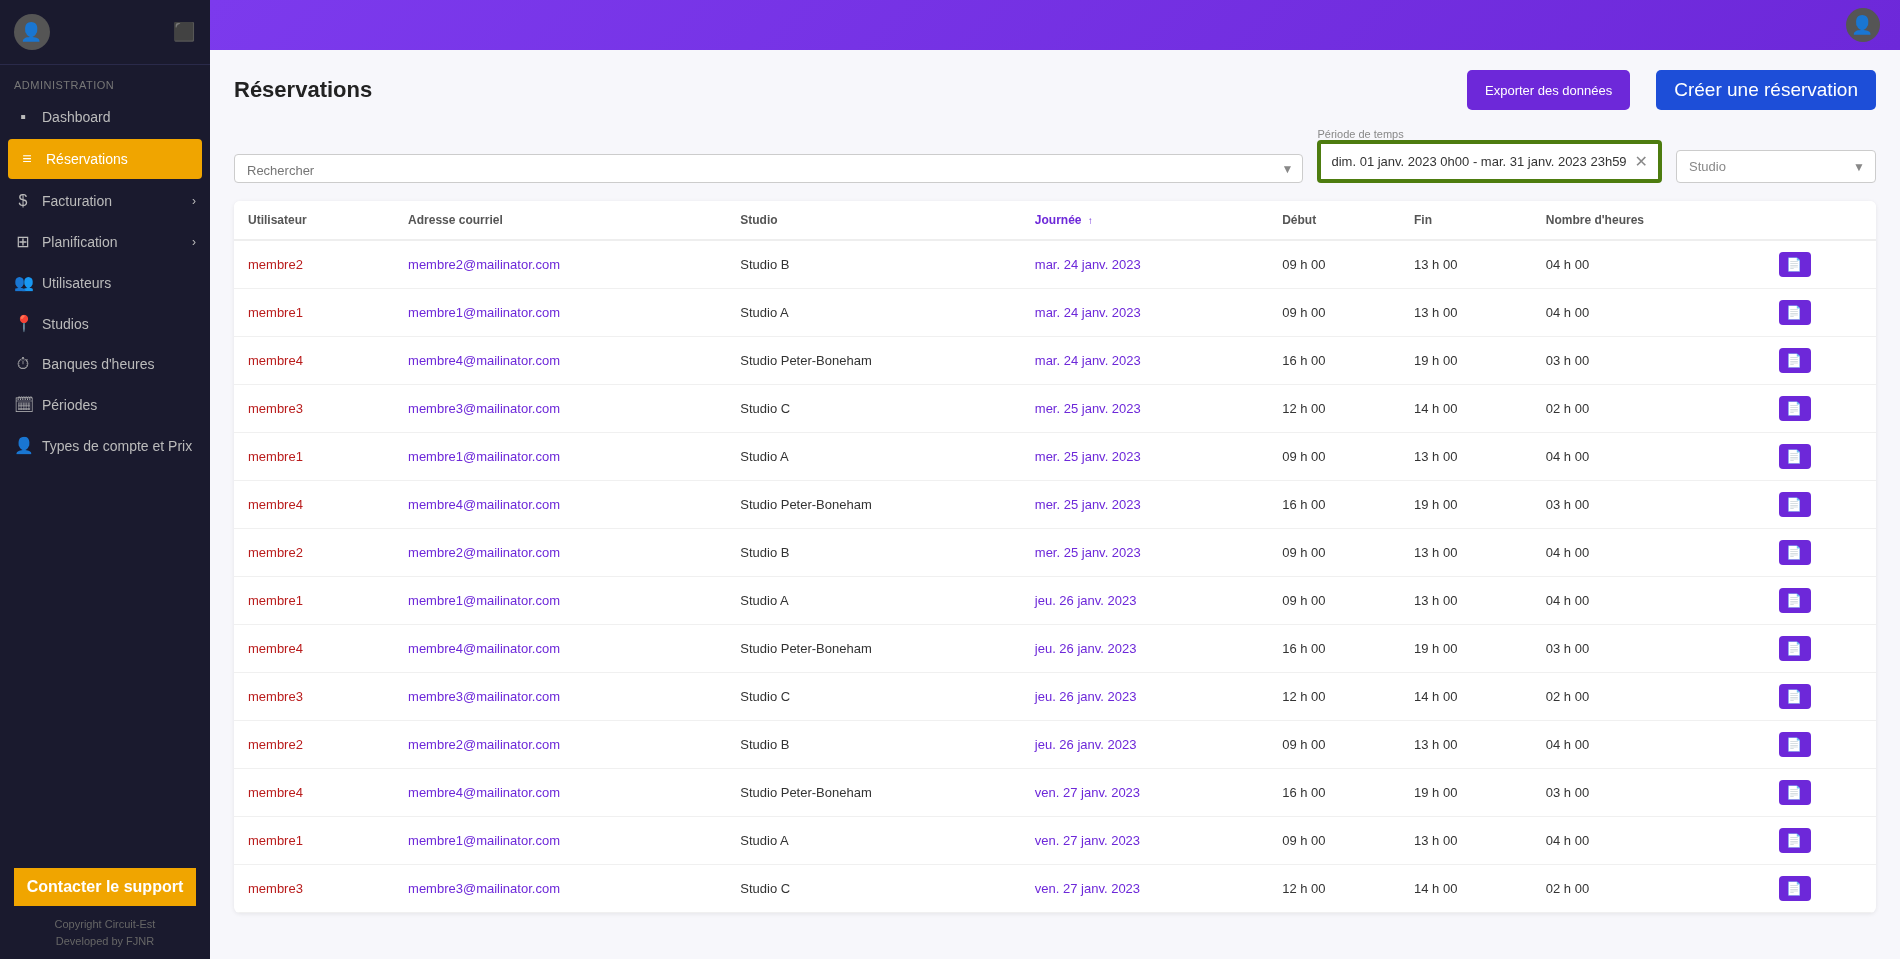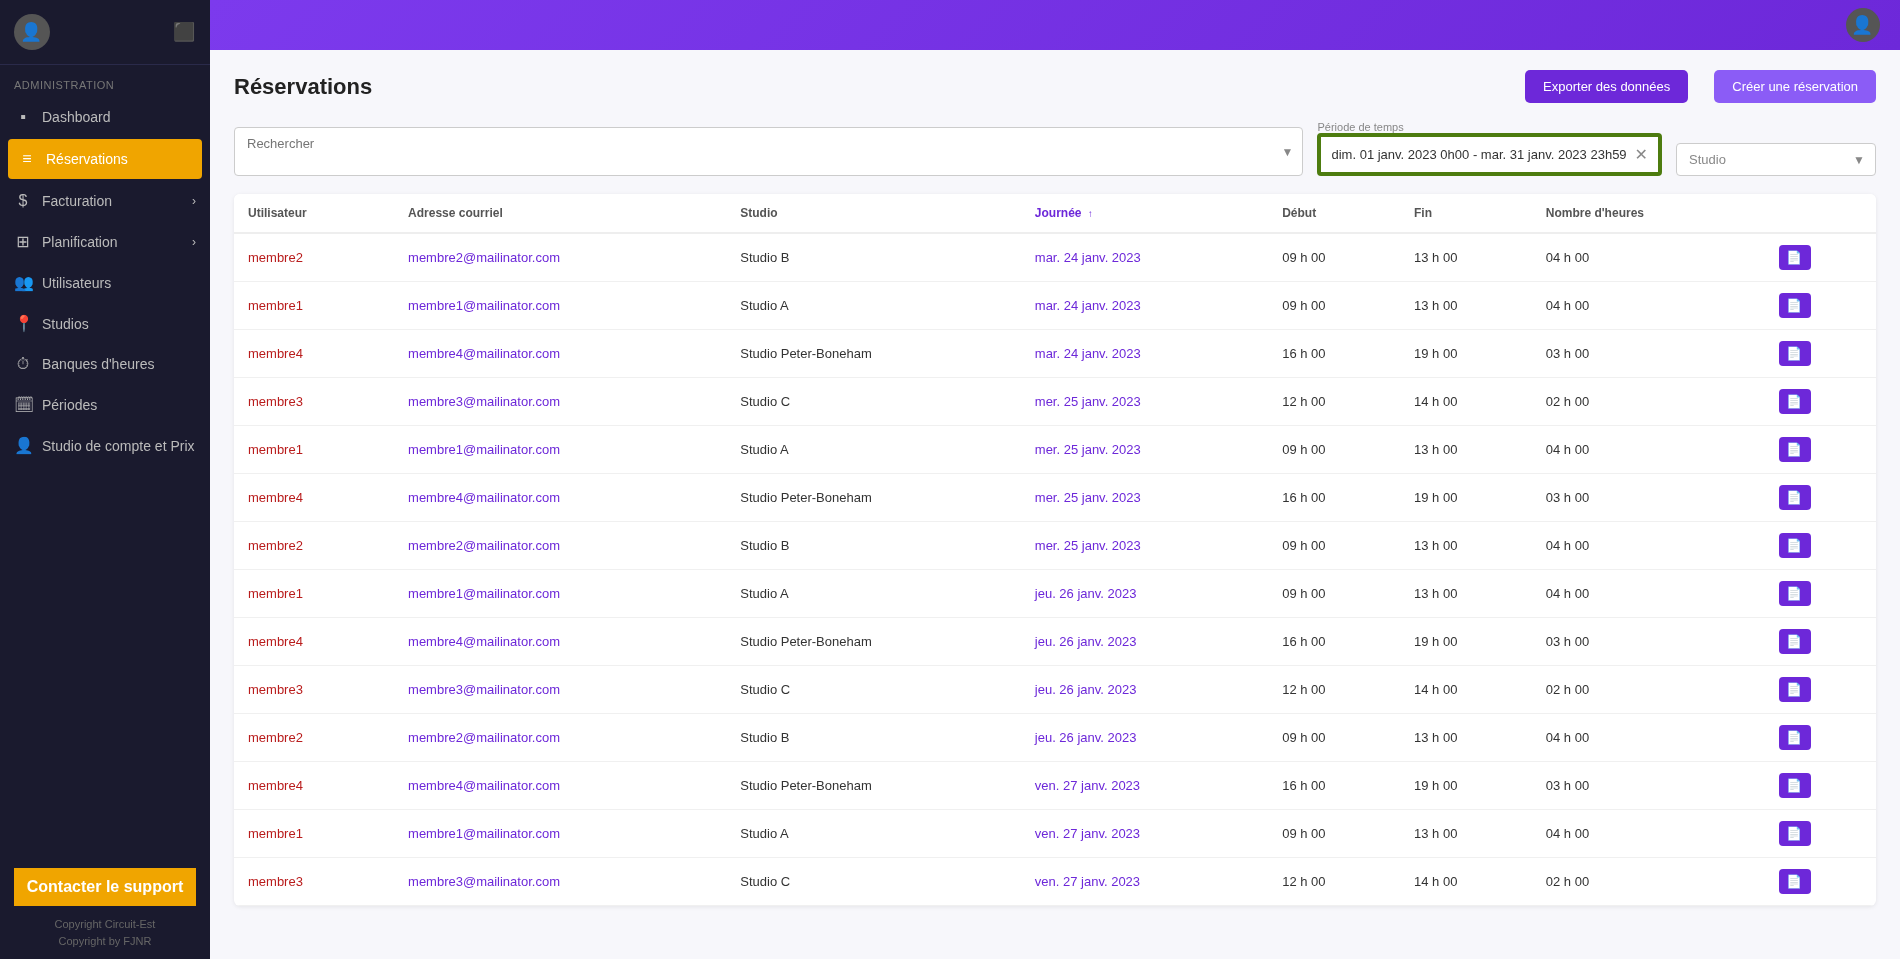--- a/index.html
+++ b/index.html
@@ -160,27 +160,27 @@
       background: #6d28d9;
       color: #fff;
       border: none;
       border-radius: 5px;
       padding: 9px 18px;
       cursor: pointer;
       font-size: 13px;
       font-weight: 500;
     }
     .btn-create {
-      background: #8b5cf6;
+      background: #1d4ed8;
       color: #fff;
       border: none;
       border-radius: 5px;
       padding: 9px 18px;
       cursor: pointer;
-      font-size: 13px;
+      font-size: 19px;
       font-weight: 500;
     }
     .filters-row {
       display: flex;
       gap: 14px;
       align-items: flex-end;
       margin-bottom: 18px;
     }
     .filter-group {
       display: flex;
@@ -192,21 +192,21 @@
       color: #888;
     }
     .search-container {
       position: relative;
       flex: 1;
     }
     .search-input {
       width: 100%;
       border: 1px solid #ccc;
       border-radius: 4px;
-      padding: 8px 30px 24px 12px;
+      padding: 8px 30px 4px 12px;
       font-size: 13px;
       color: #333;
       background: #fff;
     }
     .search-arrow {
       position: absolute;
       right: 10px;
       top: 50%;
       transform: translateY(-50%);
       color: #888;
@@ -355,28 +355,28 @@
     <span>Banques d'heures</span>
   </div>
 
   <div class="sidebar-item">
     <span class="icon">🗓</span>
     <span>Périodes</span>
   </div>
 
   <div class="sidebar-item">
     <span class="icon">👤</span>
-    <span>Studio de compte et Prix</span>
+    <span>Types de compte et Prix</span>
   </div>
 
   <div class="sidebar-footer">
     <button class="contact-support-btn">Contacter le support</button>
     <div class="sidebar-copyright">
       <div>Copyright Circuit-Est</div>
-      <div>Copyright by FJNR</div>
+      <div>Developed by FJNR</div>
     </div>
   </div>
 </nav>
 
 <div id="main">
 
   <div id="topbar">
     <div class="topbar-avatar">
       <span>👤</span>
     </div>

